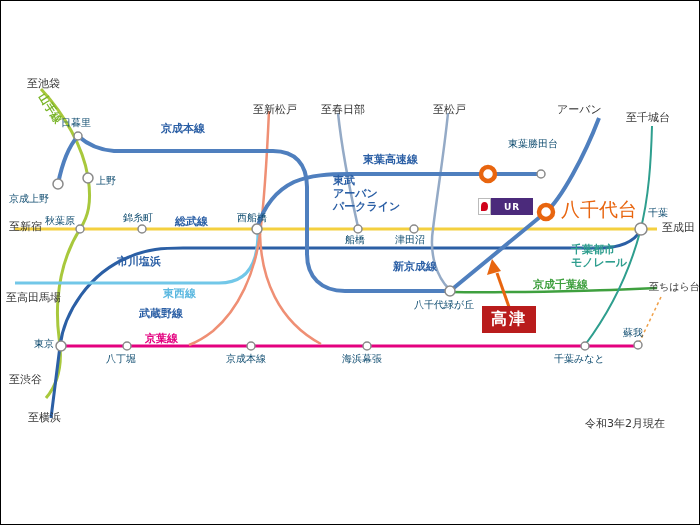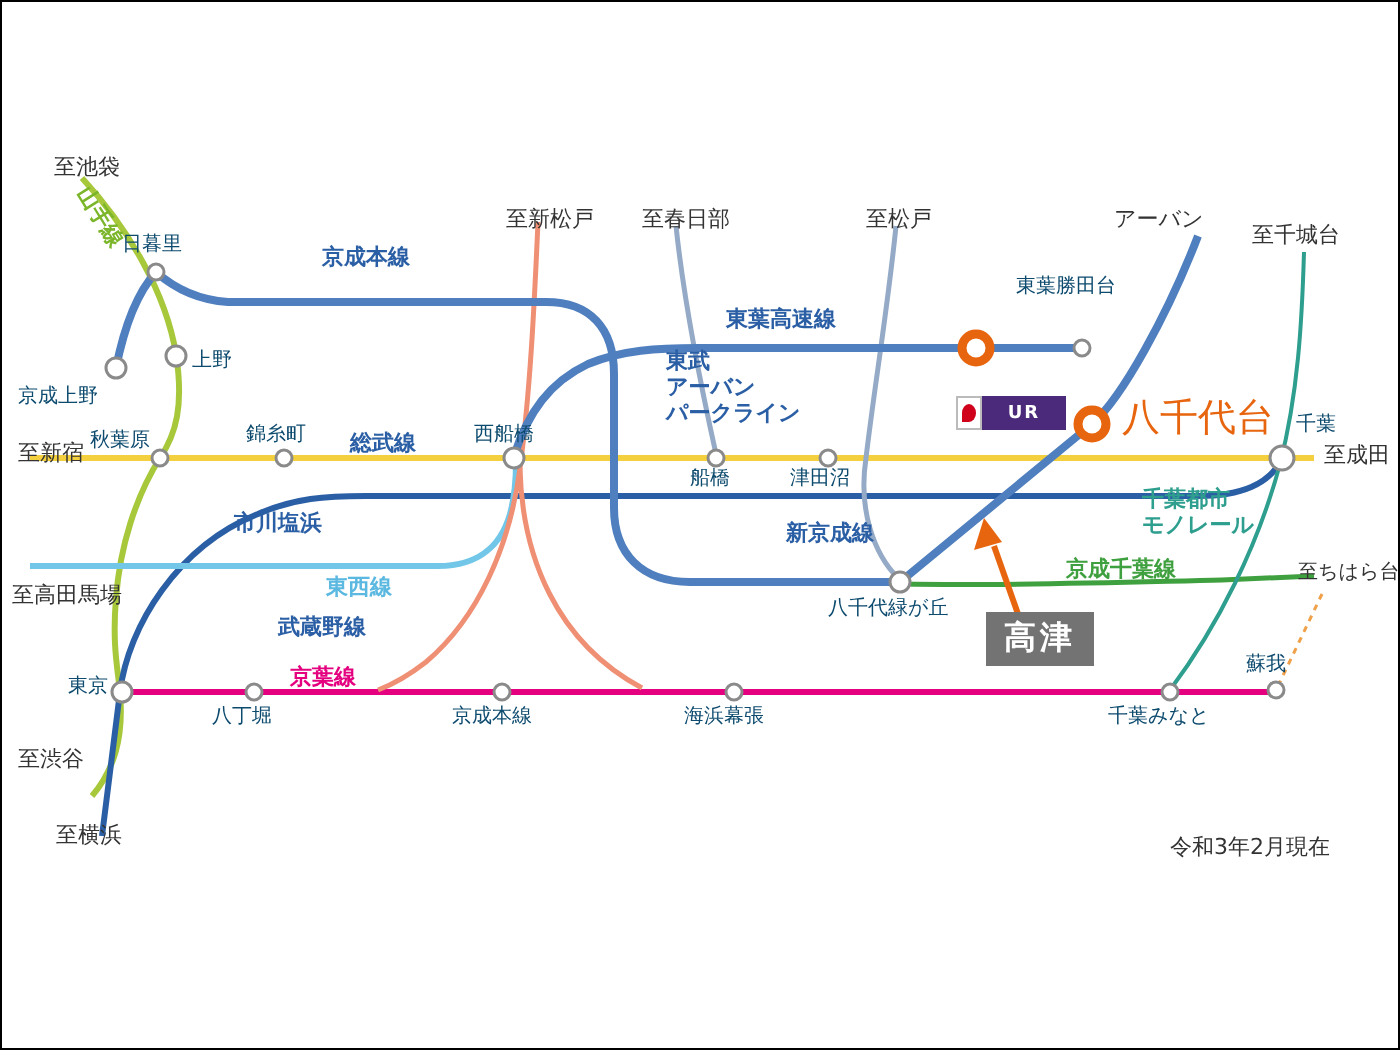--- a/index.html
+++ b/index.html
@@ -14,21 +14,21 @@
   .c-navy{color:#2b5fa5}
   .c-green{color:#7ab52a}
   .c-sky{color:#5bb8e0}
   .c-pink{color:#e4007f}
   .c-kgreen{color:#3fa03f}
   .c-teal{color:#2e9e8e}
   .rot-yamanote{transform:rotate(58deg);transform-origin:0 0}
   .multi{line-height:13px}
   .hl-mid{font-size:15px;font-weight:bold;color:#e8650f}
   .hl-yac{font-size:19px;font-weight:normal;color:#e8650f}
-  .takatsu-box{position:absolute;left:492px;top:305px;background:#737373;color:#fff;
+  .takatsu-box{position:absolute;left:481px;top:305px;background:#b91c1c;color:#fff;
                font-size:16px;font-weight:bold;padding:3px 9px;letter-spacing:2px}
   .note{font-size:11px;color:#333}
   .ur{position:absolute;left:477px;top:197px;height:17px;display:flex;align-items:center}
   .ur-mark{width:13px;height:17px;background:#fff;border:1px solid #bbb;display:flex;align-items:center;justify-content:center}
   .ur-flame{width:7px;height:9px;background:#d0021b;border-radius:50% 50% 50% 0}
   .ur-text{width:42px;height:17px;background:#4b2a7b;color:#fff;font-size:9px;font-weight:bold;
            display:flex;align-items:center;justify-content:center;letter-spacing:1px}
 </style>
 </head>
 <body>

